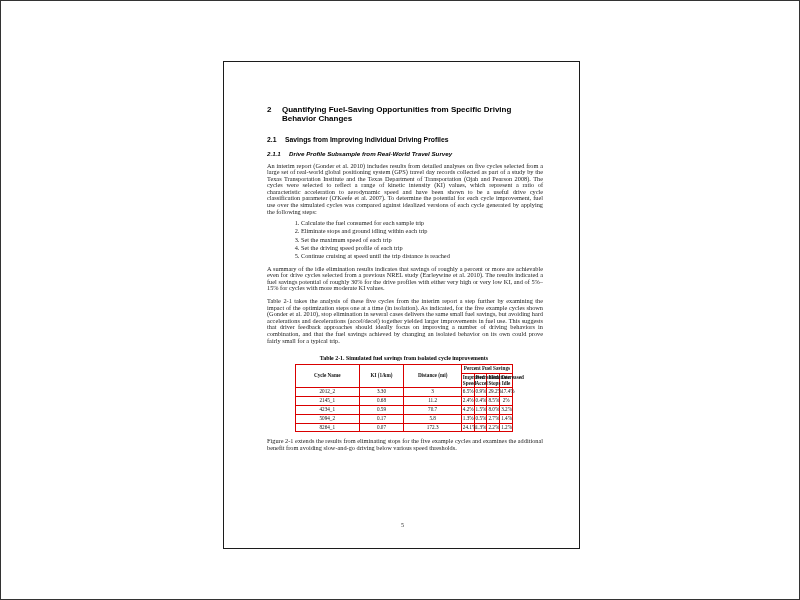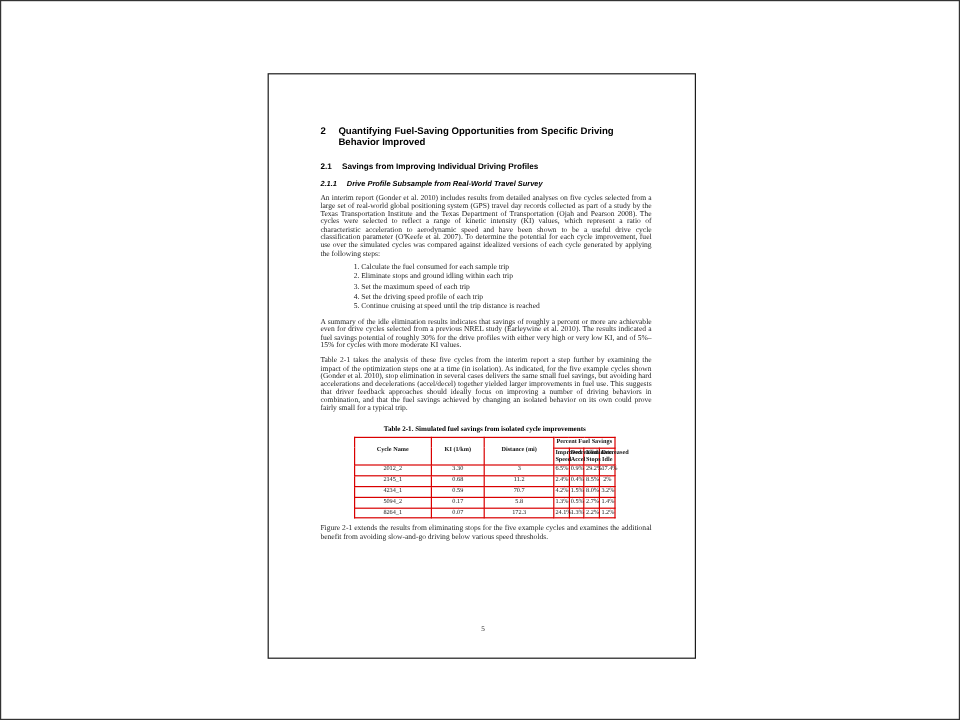--- a/index.html
+++ b/index.html
@@ -39,21 +39,21 @@
 </style>
 </head>
 <body>
 
 <div class="viewport">
   <div class="page">
     <div class="content">
 
       <div class="h2">
         <span class="hnum">2</span>
-        <span class="htext">Quantifying Fuel-Saving Opportunities from Specific Driving Behavior Improved</span>
+        <span class="htext">Quantifying Fuel-Saving Opportunities from Specific Driving Behavior Changes</span>
       </div>
 
       <div class="h3">
         <span class="hnum">2.1</span>
         <span class="htext">Savings from Improving Individual Driving Profiles</span>
       </div>
 
       <div class="h4">
         <span class="hnum">2.1.1</span>
         <span class="htext">Drive Profile Subsample from Real-World Travel Survey</span>

